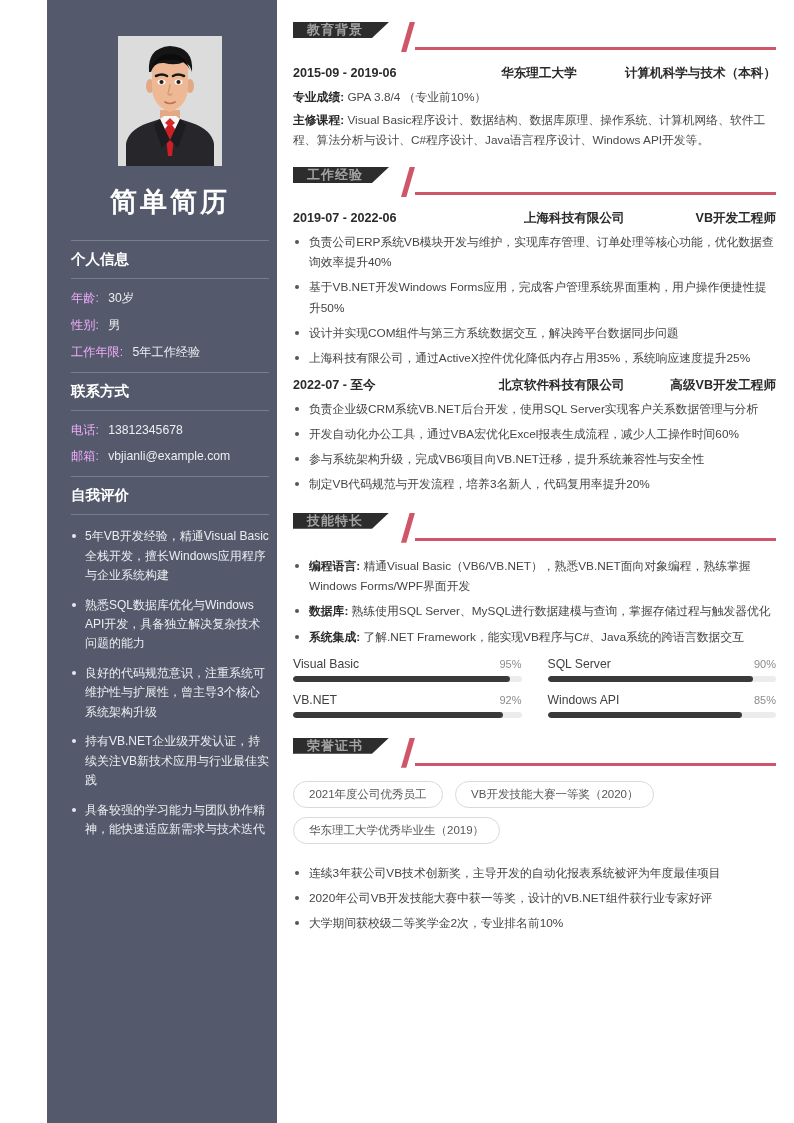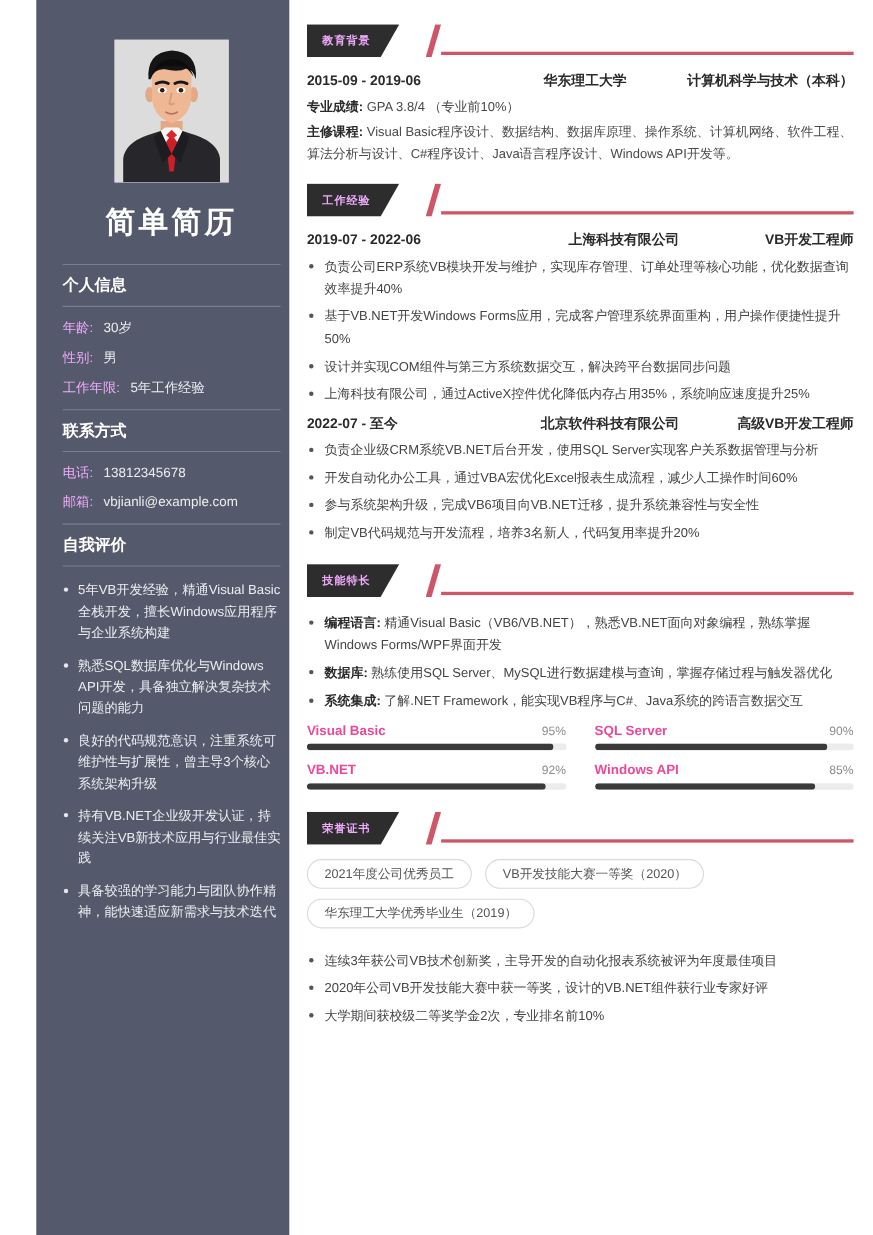--- a/index.html
+++ b/index.html
@@ -12,21 +12,21 @@
     position: relative;
     width: 794px; height: 1123px;
     background: #ffffff;
     overflow: hidden;
     display: flex;
   }
 
   
   .sidebar {
     width: 230px;
-    margin-left: 33px;
+    margin-left: 47px;
     background: #545a6b;
     color: #ffffff;
     padding: 22px 8px 20px 24px;
     flex: 0 0 230px;
   }
   .photo-wrap {
     width: 104px; height: 130px;
     margin: 14px auto 0 auto;
     background: #d8d8d8;
     overflow: hidden;
@@ -91,24 +91,24 @@
   }
 
   .sec-head {
     position: relative;
     height: 30px;
     margin-bottom: 13px;
   }
   .sec-head .tab {
     position: absolute;
     left: 0; top: 0;
-    height: 30px;
+    height: 16px;
     background: #2d2d2d;
-    color: #f0abfc;
-    font-size: 10px;
+    color: #a3a3a3;
+    font-size: 13px;
     font-weight: bold;
     letter-spacing: 1px;
     padding: 0 26px 0 14px;
     display: flex; align-items: center;
     clip-path: polygon(0 0, 100% 0, calc(100% - 17px) 100%, 0 100%);
   }
   .sec-head .slash {
     position: absolute;
     top: 0;
     height: 30px;
@@ -170,21 +170,21 @@
     column-gap: 26px;
     row-gap: 11px;
     margin-top: 10px;
     margin-bottom: 6px;
   }
   .bar-item { }
   .bar-top {
     display: flex; justify-content: space-between; align-items: baseline;
     margin-bottom: 5px;
   }
-  .bar-name { font-size: 12.2px; font-weight: bold; color: #ec4899; }
+  .bar-name { font-size: 12.2px; font-weight: normal; color: #404040; }
   .bar-pct { font-size: 11px; color: #8c8c8c; }
   .bar-track {
     height: 6px;
     background: #ececec;
     border-radius: 3px;
     overflow: hidden;
   }
   .bar-fill {
     height: 100%;
     background: #3a3a3a;

